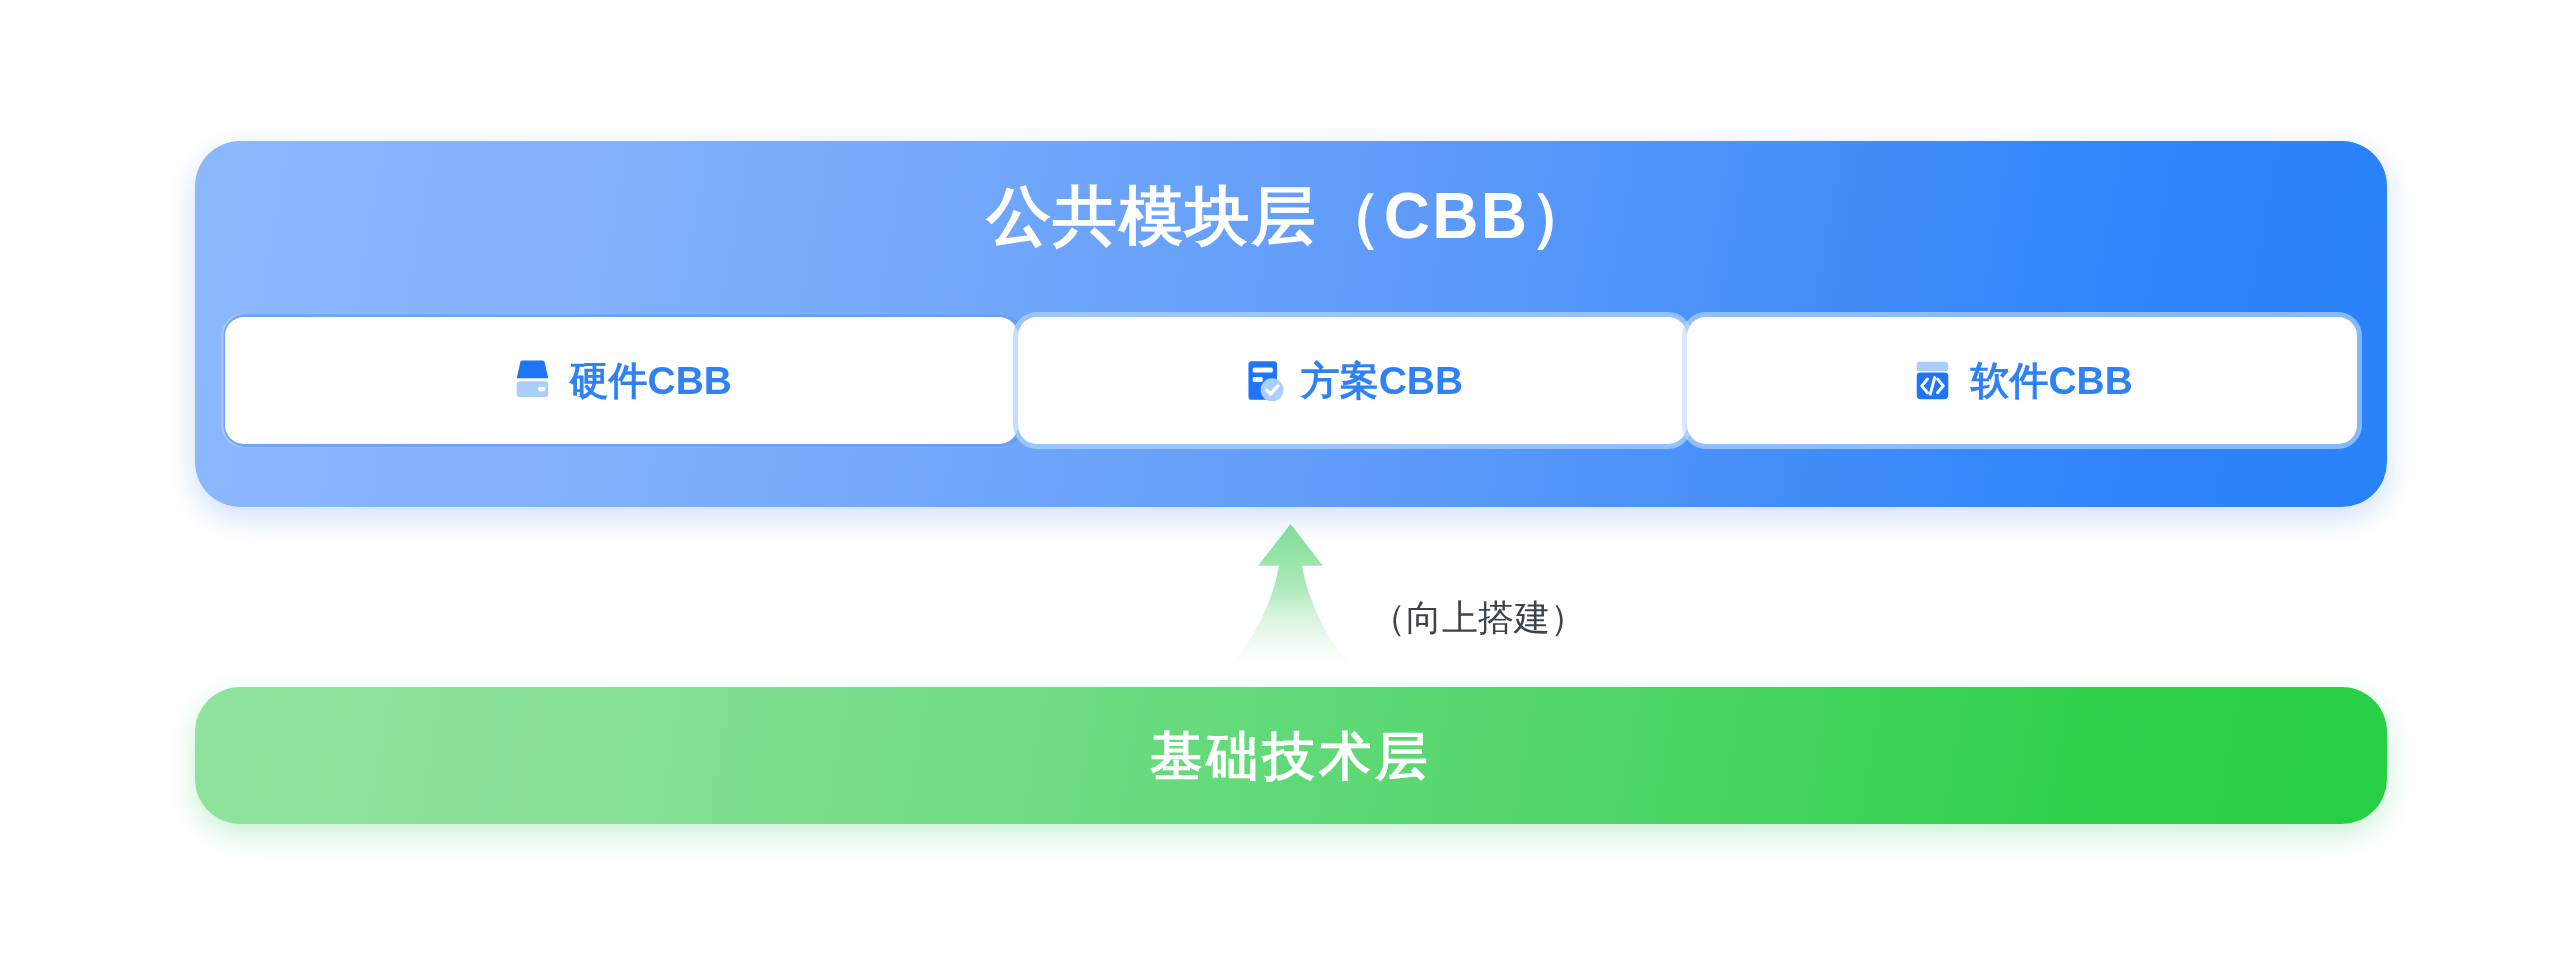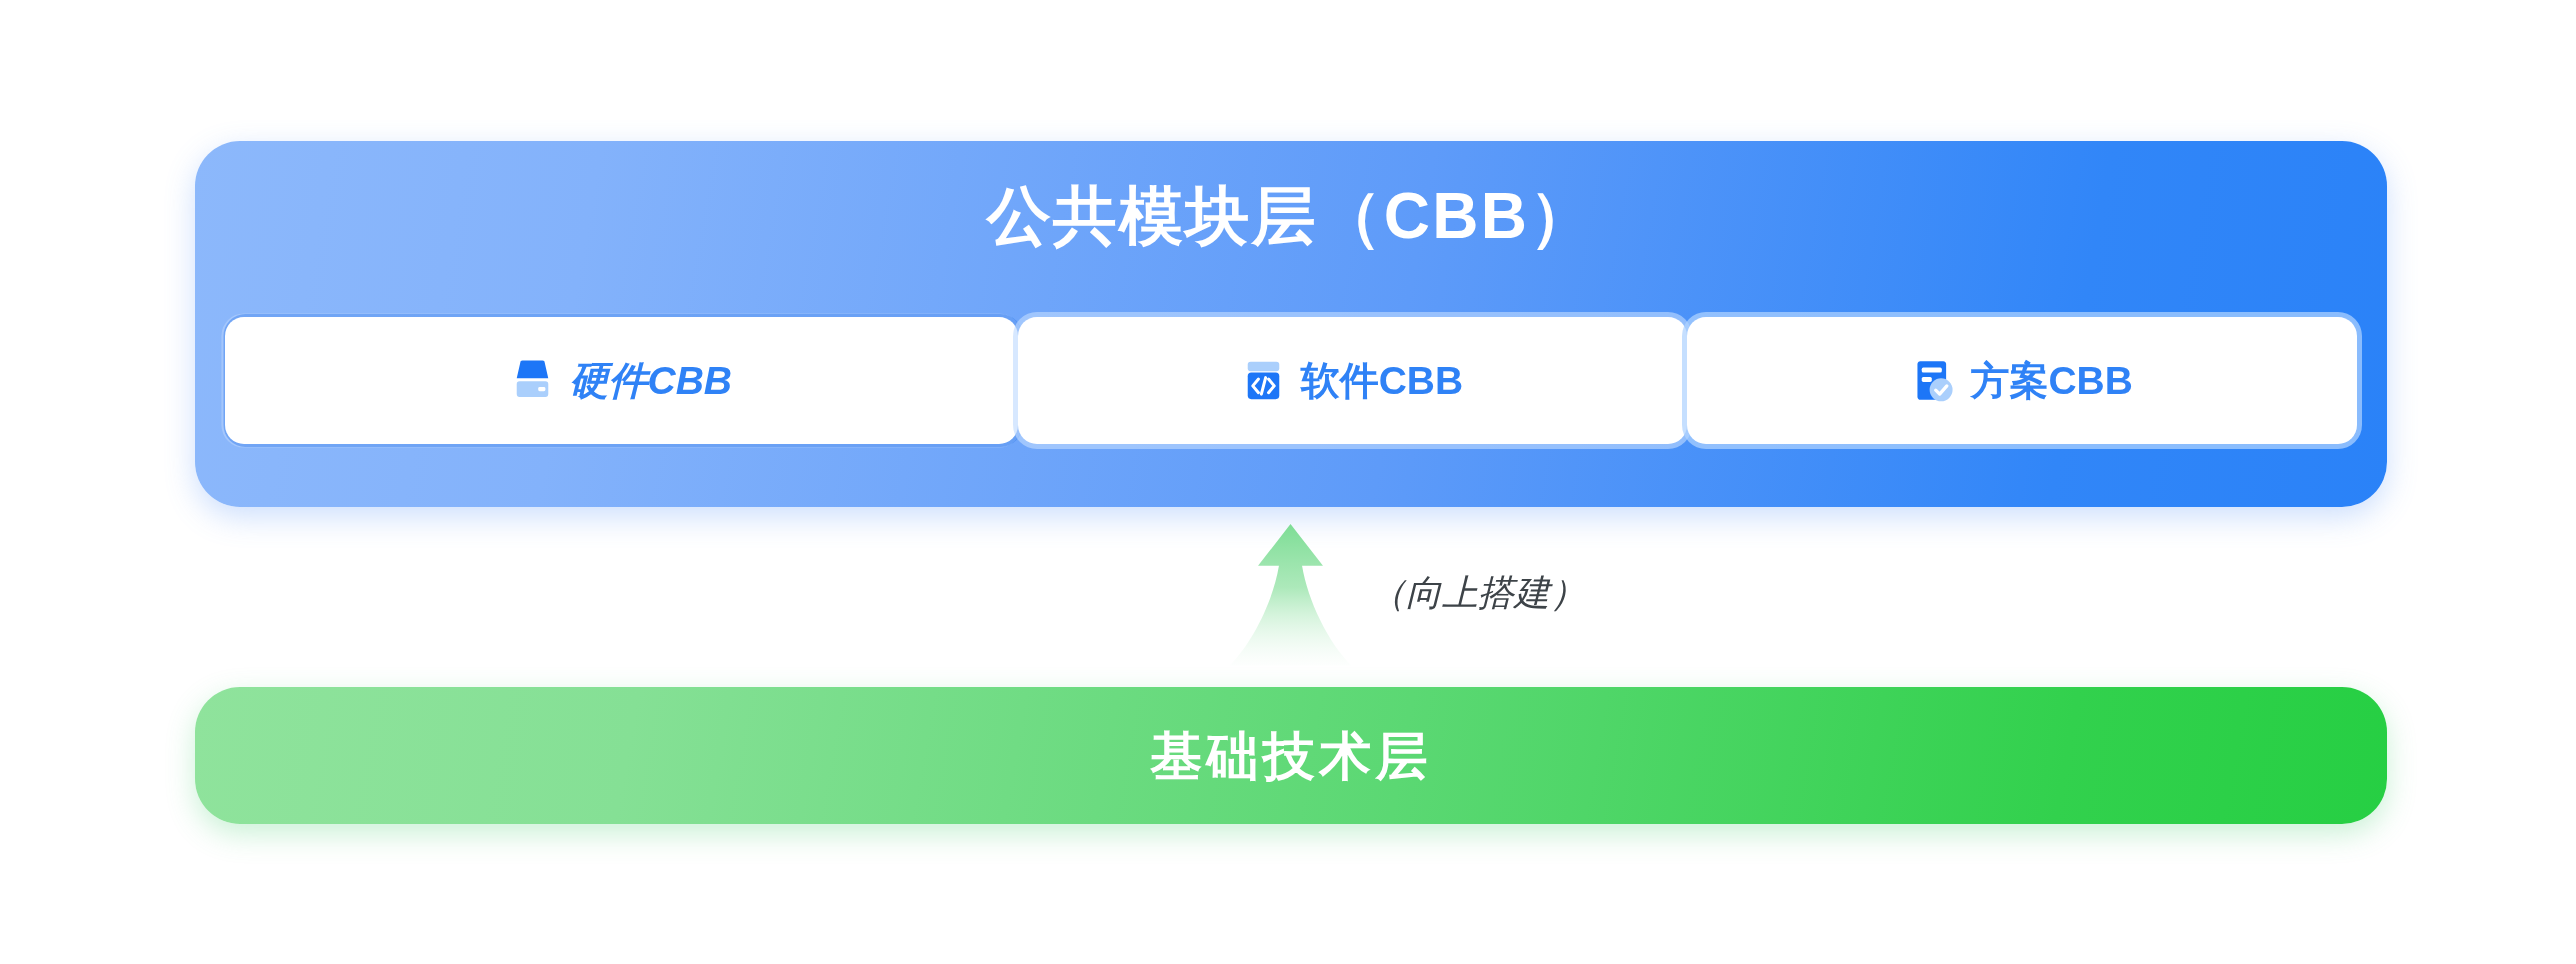--- a/index.html
+++ b/index.html
@@ -62,21 +62,21 @@
     position: relative;
     height: 127px;
     background: #ffffff;
     border-radius: 19px;
     display: flex;
     align-items: center;
     justify-content: center;
     gap: 16px;
     box-sizing: border-box;
   }
-  .cbb-card.c1 { width: 826px; box-shadow: 0 0 0 3.6px rgba(255,255,255,0.22), 1.4px 0 0 2.9px rgba(20,105,235,0.55); font-style: italic; }
+  .cbb-card.c1 { width: 826px; box-shadow: 0 0 0 3.6px rgba(255,255,255,0.22), 1.4px 0 0 2.9px rgba(20,105,235,0.55); }
   .cbb-card.c2 { width: 698px; box-shadow: 0 0 0 5px rgba(190,218,255,0.62); }
   .cbb-card.c3 { width: 698px; box-shadow: 0 0 0 5px rgba(175,210,255,0.72); }
 
   .card-label {
     color: #2f82f6;
     font-size: 39px;
     font-weight: bold;
     line-height: 1;
     white-space: nowrap;
   }
@@ -94,26 +94,25 @@
     left: 1227px;
     top: 521px;
     width: 127px;
     height: 146px;
   }
   .arrow-wrap svg { display: block; width: 127px; height: 146px; }
 
   .arrow-note {
     position: absolute;
     left: 1370px;
-    top: 575px;
+    top: 600px;
     color: #3d4348;
     font-size: 36px;
     line-height: 1;
     white-space: nowrap;
-    font-style: italic;
   }
 
   
   .base-panel {
     position: absolute;
     left: 195px;
     top: 687px;
     width: 2192px;
     height: 137px;
     border-radius: 45px;
@@ -146,48 +145,48 @@
 
       <div class="cbb-card c1">
         <span class="card-icon">
           <svg viewBox="0 0 60 60" width="43" height="43">
             <path d="M13 5 C13 3 14 2 16 2 L44 2 C46 2 47 3 47 5 L52 27 L8 27 Z" fill="#1d76f7"></path>
             <rect x="8" y="31" width="44" height="22" rx="4" fill="#aacffc"></rect>
             <rect x="38" y="39" width="10" height="6" rx="2" fill="#ffffff"></rect>
           </svg>
         </span>
         <span class="card-label">硬件CBB</span>
+      </div>
+
+      <div class="cbb-card c3">
+        <span class="card-icon">
+          <svg viewBox="0 0 60 60" width="43" height="43">
+            <path d="M9 7 C9 4.8 10.8 3 13 3 L45 3 C47.2 3 49 4.8 49 7 L49 53 C49 55.2 47.2 57 45 57 L13 57 C10.8 57 9 55.2 9 53 Z" fill="#1d76f7"></path>
+            <rect x="15" y="12" width="28" height="7" rx="2.2" fill="#ffffff"></rect>
+            <rect x="15" y="25" width="14" height="7" rx="2.2" fill="#ffffff"></rect>
+            <circle cx="42" cy="43" r="16" fill="#aacffc"></circle>
+            <path d="M34.5 43.5 L40 49 L50 37.5" stroke="#ffffff" stroke-width="4.6" fill="none" stroke-linecap="round" stroke-linejoin="round"></path>
+          </svg>
+        </span>
+        <span class="card-label">方案CBB</span>
       </div>
 
       <div class="cbb-card c2">
         <span class="card-icon">
           <svg viewBox="0 0 60 60" width="43" height="43">
             <rect x="8" y="4" width="44" height="13" rx="4" fill="#aacffc"></rect>
             <rect x="8" y="19" width="44" height="37" rx="5" fill="#1d76f7"></rect>
             <path d="M23 28 L15 37.5 L23 47" stroke="#ffffff" stroke-width="4.2" fill="none" stroke-linecap="round" stroke-linejoin="round"></path>
             <path d="M37 28 L45 37.5 L37 47" stroke="#ffffff" stroke-width="4.2" fill="none" stroke-linecap="round" stroke-linejoin="round"></path>
             <path d="M33 26 L27 49" stroke="#ffffff" stroke-width="4.2" stroke-linecap="round"></path>
           </svg>
         </span>
         <span class="card-label">软件CBB</span>
       </div>
 
-      <div class="cbb-card c3">
-        <span class="card-icon">
-          <svg viewBox="0 0 60 60" width="43" height="43">
-            <path d="M9 7 C9 4.8 10.8 3 13 3 L45 3 C47.2 3 49 4.8 49 7 L49 53 C49 55.2 47.2 57 45 57 L13 57 C10.8 57 9 55.2 9 53 Z" fill="#1d76f7"></path>
-            <rect x="15" y="12" width="28" height="7" rx="2.2" fill="#ffffff"></rect>
-            <rect x="15" y="25" width="14" height="7" rx="2.2" fill="#ffffff"></rect>
-            <circle cx="42" cy="43" r="16" fill="#aacffc"></circle>
-            <path d="M34.5 43.5 L40 49 L50 37.5" stroke="#ffffff" stroke-width="4.6" fill="none" stroke-linecap="round" stroke-linejoin="round"></path>
-          </svg>
-        </span>
-        <span class="card-label">方案CBB</span>
-      </div>
-
     </div>
   </div>
 
   <div class="arrow-wrap">
     <svg viewBox="0 0 176 202">
       <defs>
         <linearGradient id="arrowFade" x1="0" y1="0" x2="0" y2="1">
           <stop offset="0%" stop-color="#7ddd95" stop-opacity="1"></stop>
           <stop offset="45%" stop-color="#9ee5ae" stop-opacity="0.85"></stop>
           <stop offset="100%" stop-color="#dff6e5" stop-opacity="0.06"></stop>

